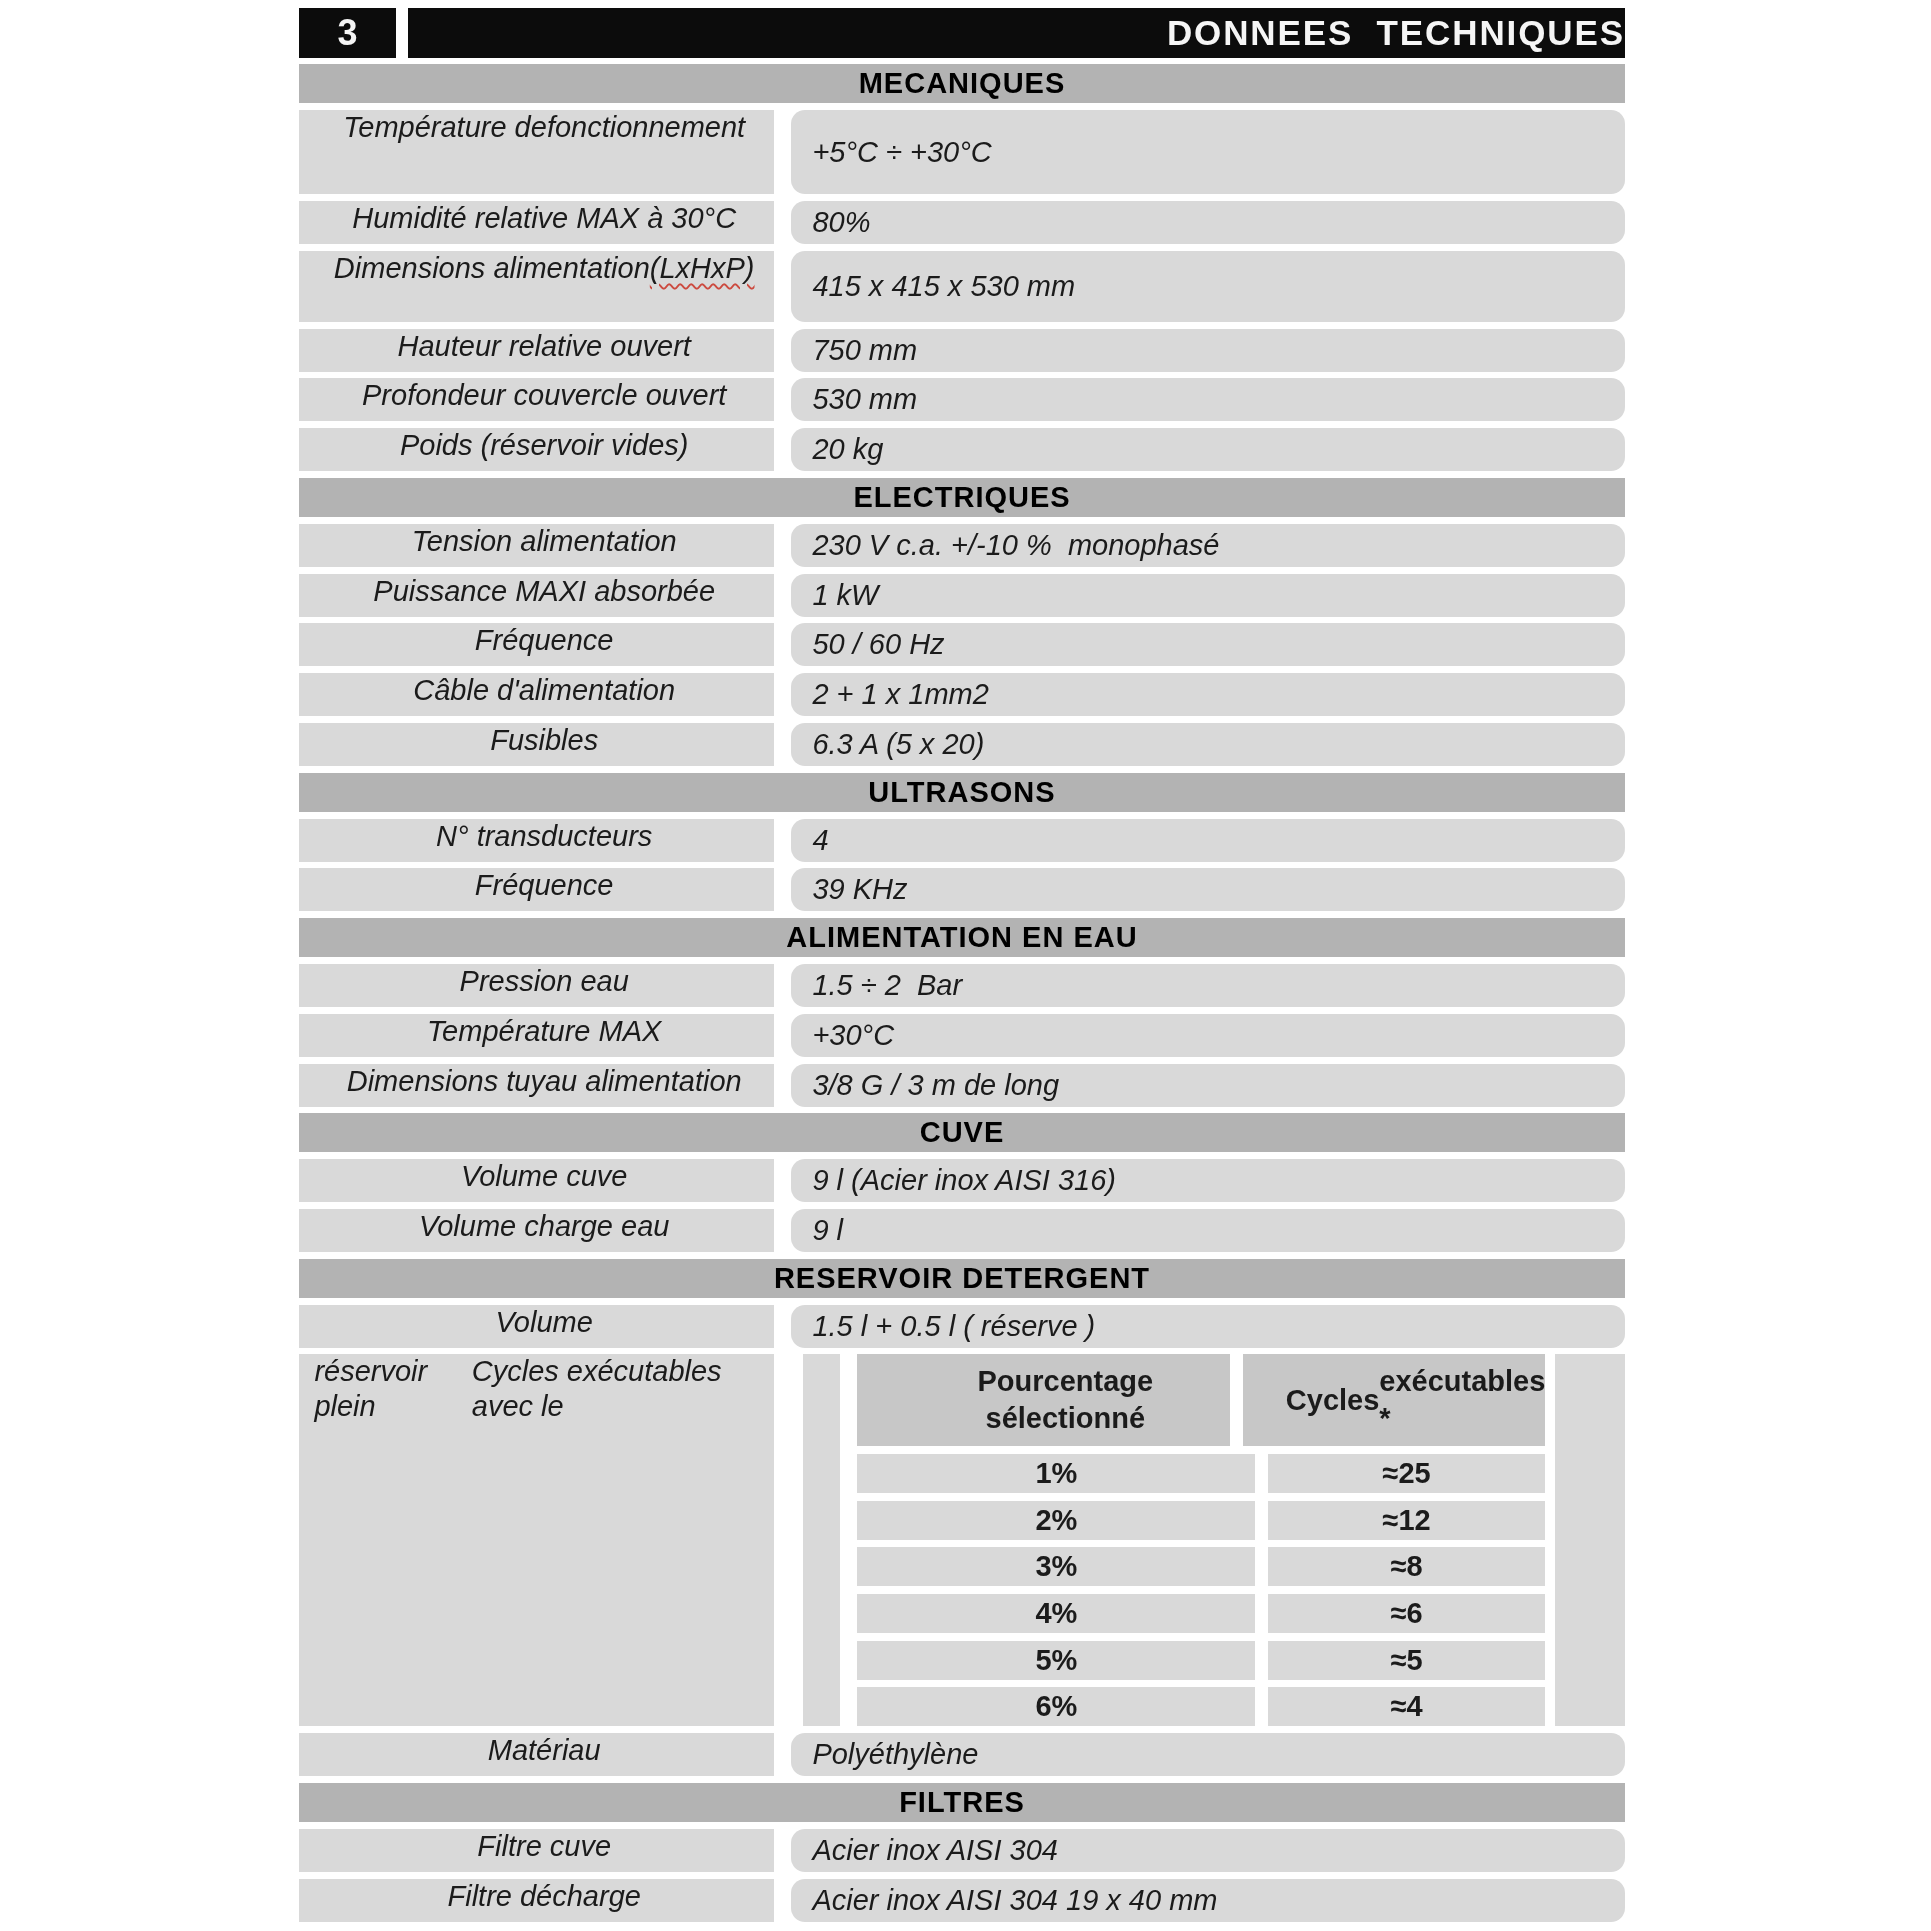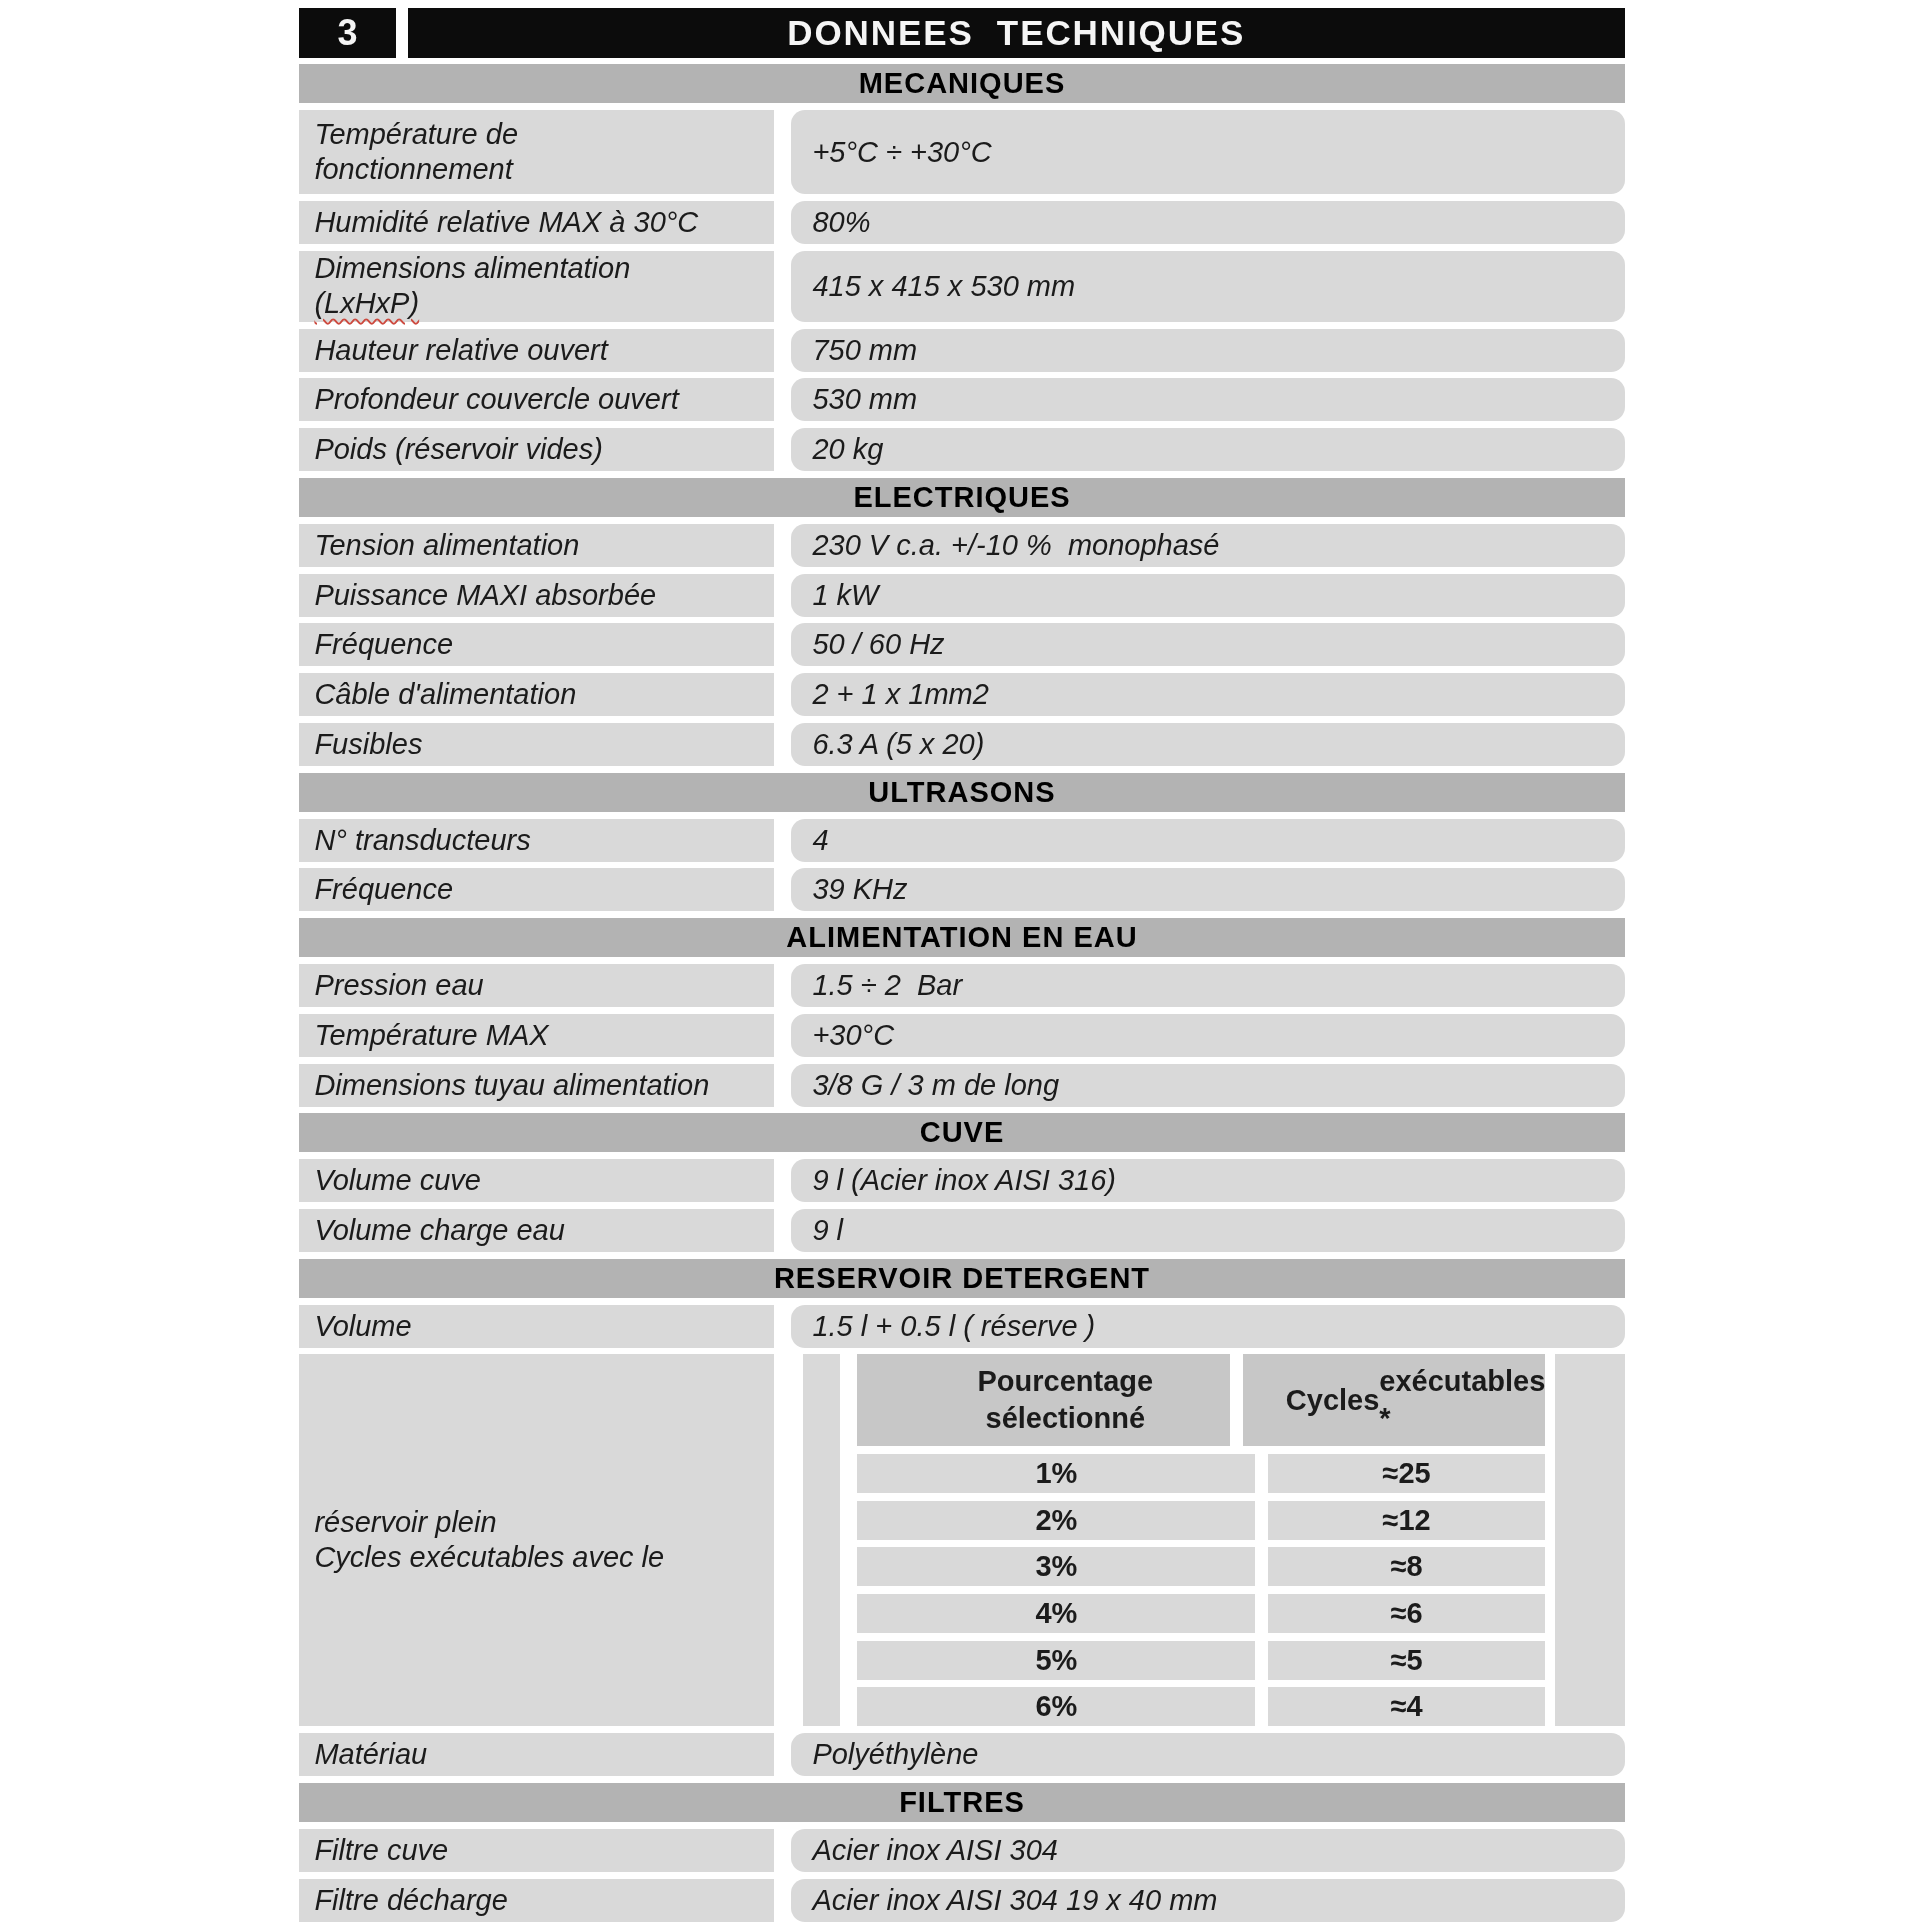--- a/index.html
+++ b/index.html
@@ -5,32 +5,32 @@
   html,body{margin:0;padding:0;background:#ffffff;}
   .page{position:relative;width:1931px;height:1931px;background:#ffffff;overflow:hidden;
         font-family:"Liberation Sans",sans-serif;color:#1b1b1b;}
   .content{position:absolute;left:299px;top:7.7px;width:1326px;}
 
   
   .titlerow{display:flex;gap:11.6px;height:50px;}
   .chapbox{width:97px;background:#0c0c0c;color:#f5f5f5;display:flex;align-items:center;
            justify-content:center;font-weight:bold;font-size:36px;}
   .titlebar{flex:1;background:#0c0c0c;color:#f5f5f5;display:flex;align-items:center;
-            justify-content:center;font-weight:bold;font-size:35px;letter-spacing:1.9px;}
+            justify-content:flex-end;font-weight:bold;font-size:35px;letter-spacing:1.9px;}
   .titlebar span{white-space:pre;}
 
   
   .secbar{height:39px;margin-top:6.8px;background:#b3b3b3;display:flex;align-items:center;
           justify-content:center;font-weight:bold;font-size:29px;color:#000000;letter-spacing:1px;}
 
   
   .row{display:flex;gap:17.4px;margin-top:6.8px;height:43px;}
   .row.h87{height:84px;}
   .row.h74{height:71px;}
-  .lbl{width:475px;background:#d9d9d9;display:flex;flex-direction:column;justify-content:center;
+  .lbl{width:475px;background:#d9d9d9;display:flex;flex-direction:row;justify-content:center;
        padding-left:15.4px;box-sizing:border-box;font-style:italic;font-size:29px;line-height:35px;}
   .val{flex:1;background:#d9d9d9;display:flex;align-items:center;padding-left:21px;
        box-sizing:border-box;font-style:italic;font-size:29px;border-radius:14px;}
   .val span{white-space:pre;}
   .squiggle{text-decoration-line:underline;text-decoration-style:wavy;
             text-decoration-color:#cc4a3f;text-decoration-thickness:1.9px;text-underline-offset:4.8px;}
 
   
   .bigrow{display:flex;gap:17.4px;margin-top:6.8px;height:372px;}
   .bigrow .lbl{height:100%;}

